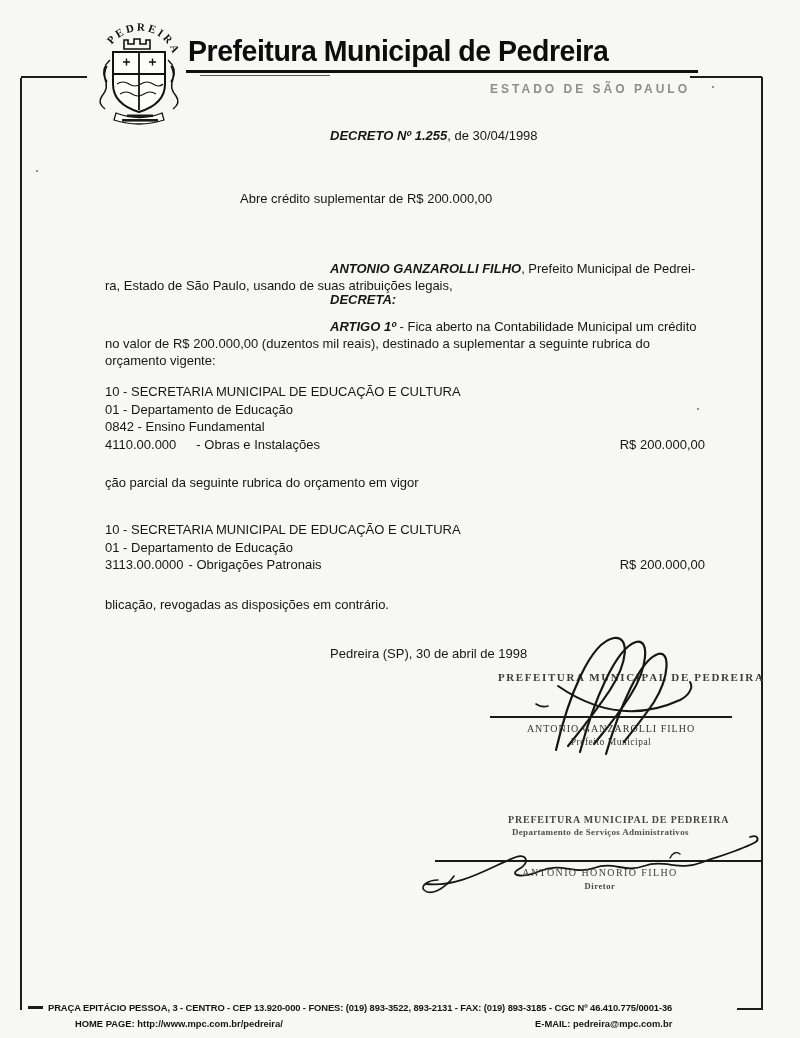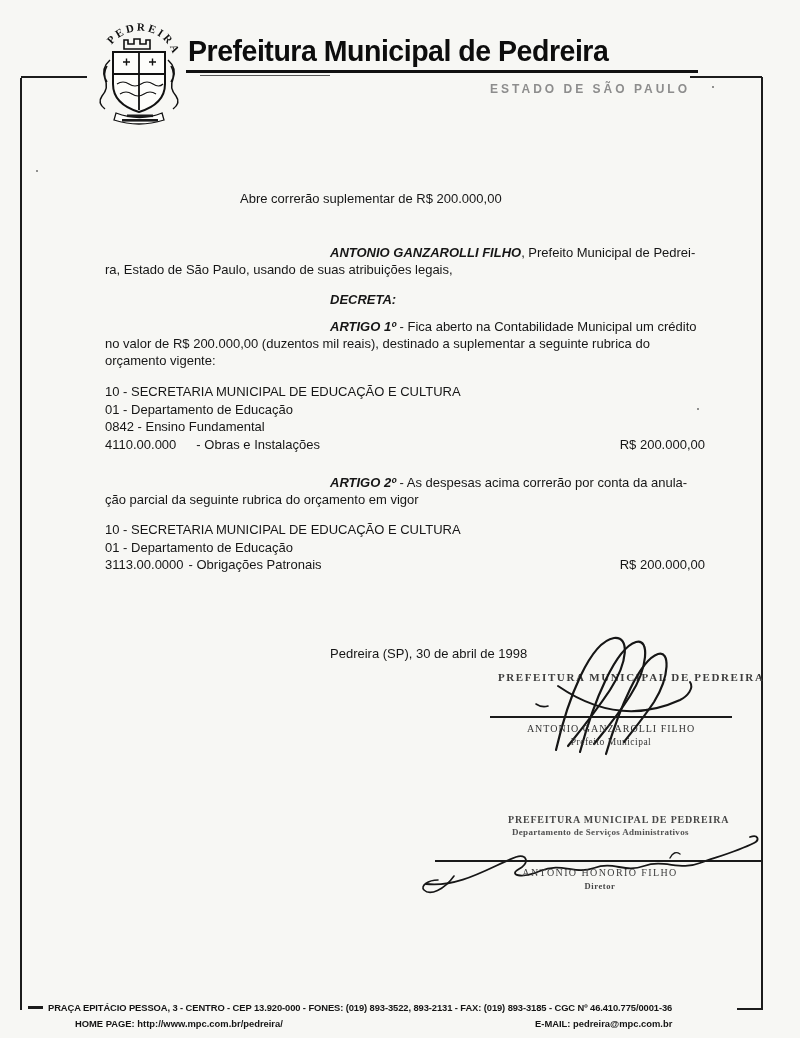--- a/index.html
+++ b/index.html
@@ -96,24 +96,27 @@
       <rect x="33" y="96.5" width="26" height="2.6" fill="#1a1a1a"></rect>
       <rect x="28" y="101" width="36" height="2.6" fill="#1a1a1a"></rect>
     </svg>
   </div>
 
   <div class="doc-title">Prefeitura Municipal de Pedreira</div>
   <div class="title-rule"></div>
   <div class="title-rule2"></div>
   <div class="subtitle">ESTADO DE SÃO PAULO</div>
 
+  <div class="tline" style="left:330px; top:127px;">
+    <span class="b-i">DECRETO Nº 1.255</span><span>, de 30/04/1998</span>
+  </div>
 
-  <div class="tline" style="left:240px; top:190px;">Abre correrão suplementar de R$ 200.000,00</div>
+  <div class="tline" style="left:240px; top:190px;">Abre crédito suplementar de R$ 200.000,00</div>
 
-  <div class="para" style="top:244px;">
+  <div class="para" style="top:260px;">
     <div class="indent"><span class="b-i">ANTONIO GANZAROLLI FILHO</span><span>, Prefeito Municipal de Pedrei-</span></div>
     <div>ra, Estado de São Paulo, usando de suas atribuições legais,</div>
   </div>
 
   <div class="tline b-i" style="left:330px; top:291px;">DECRETA:</div>
 
   <div class="para" style="top:318px;">
     <div class="indent"><span class="b-i">ARTIGO 1º</span><span> - Fica aberto na Contabilidade Municipal um crédito</span></div>
     <div>no valor de R$ 200.000,00 (duzentos mil reais), destinado a suplementar a seguinte rubrica do</div>
     <div>orçamento vigente:</div>
@@ -123,34 +126,34 @@
     <div>10 - SECRETARIA MUNICIPAL DE EDUCAÇÃO E CULTURA</div>
     <div>01 - Departamento de Educação</div>
     <div>0842 - Ensino Fundamental</div>
     <div class="amount-row">
       <span><span class="code-gap">4110.00.000</span><span>- Obras e Instalações</span></span>
       <span>R$ 200.000,00</span>
     </div>
   </div>
 
   <div class="para" style="top:474px;">
-    <div class="indent"><span class="b-i">ARTIGO 2º</span><span> - As despesas acima correrão por conta da anula-</span></div>
     <div>ção parcial da seguinte rubrica do orçamento em vigor</div>
   </div>
 
   <div class="budget" style="top:521px;">
     <div>10 - SECRETARIA MUNICIPAL DE EDUCAÇÃO E CULTURA</div>
     <div>01 - Departamento de Educação</div>
     <div class="amount-row">
       <span><span class="code-tight">3113.00.0000</span><span>- Obrigações Patronais</span></span>
       <span>R$ 200.000,00</span>
     </div>
   </div>
 
   <div class="para" style="top:596px;">
+    <div>blicação, revogadas as disposições em contrário.</div>
   </div>
 
   <div class="tline" style="left:330px; top:645px;">Pedreira (SP), 30 de abril de 1998</div>
 
   <div class="stamp" style="left:498px; top:671px; font-size:11px; letter-spacing:1.6px;">PREFEITURA MUNICIPAL DE PEDREIRA</div>
 
   <svg class="sig-svg" style="left:528px; top:628px;" width="175" height="132" viewBox="0 0 175 132">
     <path d="M28,122 C40,70 62,14 86,10 C102,8 100,34 82,62 C66,86 48,108 40,118" stroke-width="2.2"></path>
     <path d="M52,124 C66,72 88,20 108,14 C122,10 120,40 102,68 C88,90 74,106 66,116" stroke-width="2.2"></path>
     <path d="M78,126 C92,78 112,32 130,26 C142,22 142,48 126,74 C114,92 102,106 96,114" stroke-width="2.2"></path>

